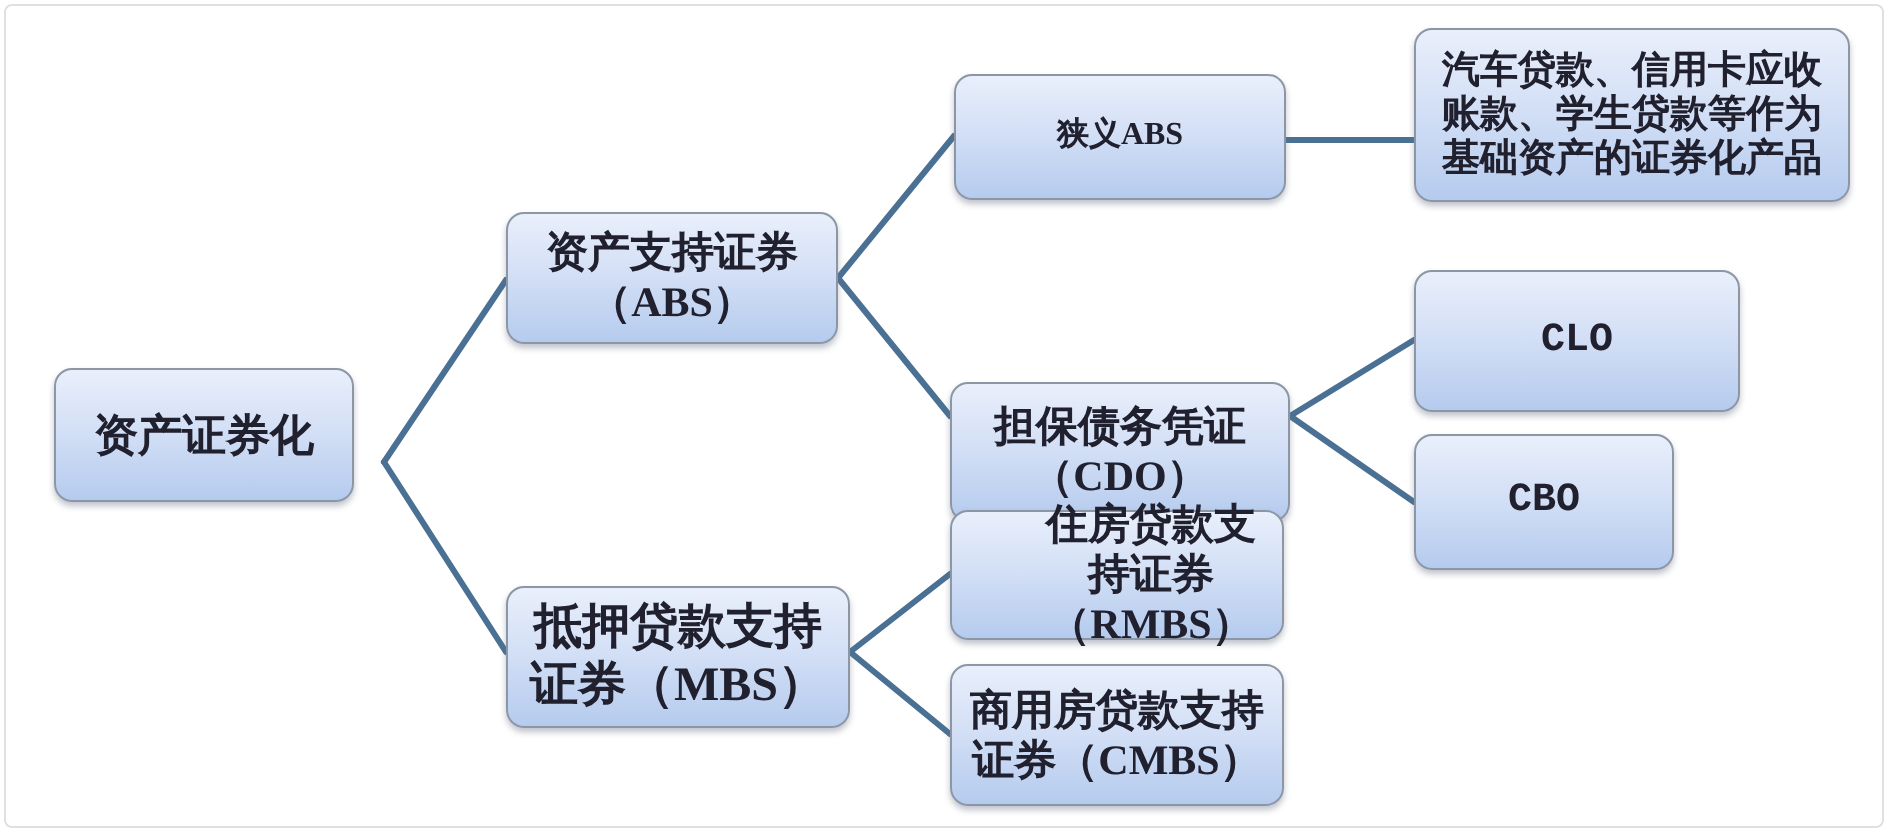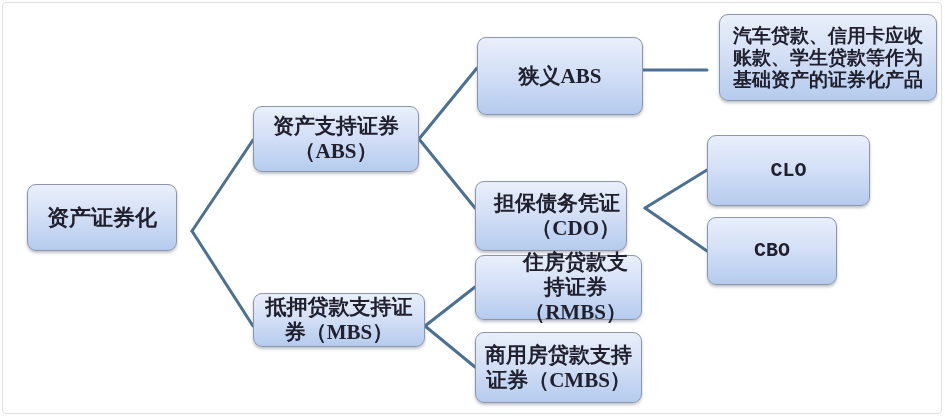--- a/index.html
+++ b/index.html
@@ -44,26 +44,26 @@
     border: 1px solid #8c96a5;
     border-radius: 9px;
     box-shadow: 0 2px 3px rgba(110,120,140,0.45);
     color: #20202e;
     font-weight: 700;
     line-height: 1.18;
     padding: 2px 6px;
   }
   .node-root   { left: 27px;  top: 184px; width: 150px; height: 67px;  font-size: 22px; }
   .node-abs    { left: 253px; top: 106px; width: 166px; height: 66px;  font-size: 21px; }
-  .node-mbs    { left: 253px; top: 293px; width: 172px; height: 54px;  font-size: 21px; }
-  .node-nabs   { left: 477px; top: 37px;  width: 166px; height: 78px;  font-size: 21px; }
-  .node-cdo    { left: 475px; top: 181px; width: 152px; height: 70px;  font-size: 21px; text-align: right; }
+  .node-mbs    { left: 253px; top: 293px; width: 172px; height: 71px;  font-size: 24px; }
+  .node-nabs   { left: 477px; top: 37px;  width: 166px; height: 63px;  font-size: 16px; }
+  .node-cdo    { left: 475px; top: 191px; width: 170px; height: 70px;  font-size: 21px; }
   .node-rmbs   { left: 475px; top: 255px; width: 167px; height: 65px;  font-size: 21px; padding-left: 40px; }
   .node-cmbs   { left: 475px; top: 332px; width: 167px; height: 71px;  font-size: 21px; }
-  .node-desc   { left: 707px; top: 14px;  width: 218px; height: 87px; font-size: 19px; line-height: 22px; padding: 2px 4px; margin-left: 12px; }
+  .node-desc   { left: 707px; top: 14px;  width: 218px; height: 87px; font-size: 19px; line-height: 22px; padding: 2px 4px; }
   .node-clo    { left: 707px; top: 135px; width: 163px; height: 71px;  font-size: 20px; font-family: "Liberation Mono", "DejaVu Sans Mono", monospace; align-items: center; }
   .node-cbo    { left: 707px; top: 217px; width: 130px; height: 68px;  font-size: 20px; font-family: "Liberation Mono", "DejaVu Sans Mono", monospace; }
 </style>
 </head>
 <body>
 
 <div class="canvas">
 
   <svg class="connectors" viewBox="0 0 945 416" xmlns="http://www.w3.org/2000/svg">
     <line x1="192" y1="231" x2="253" y2="140"></line>

